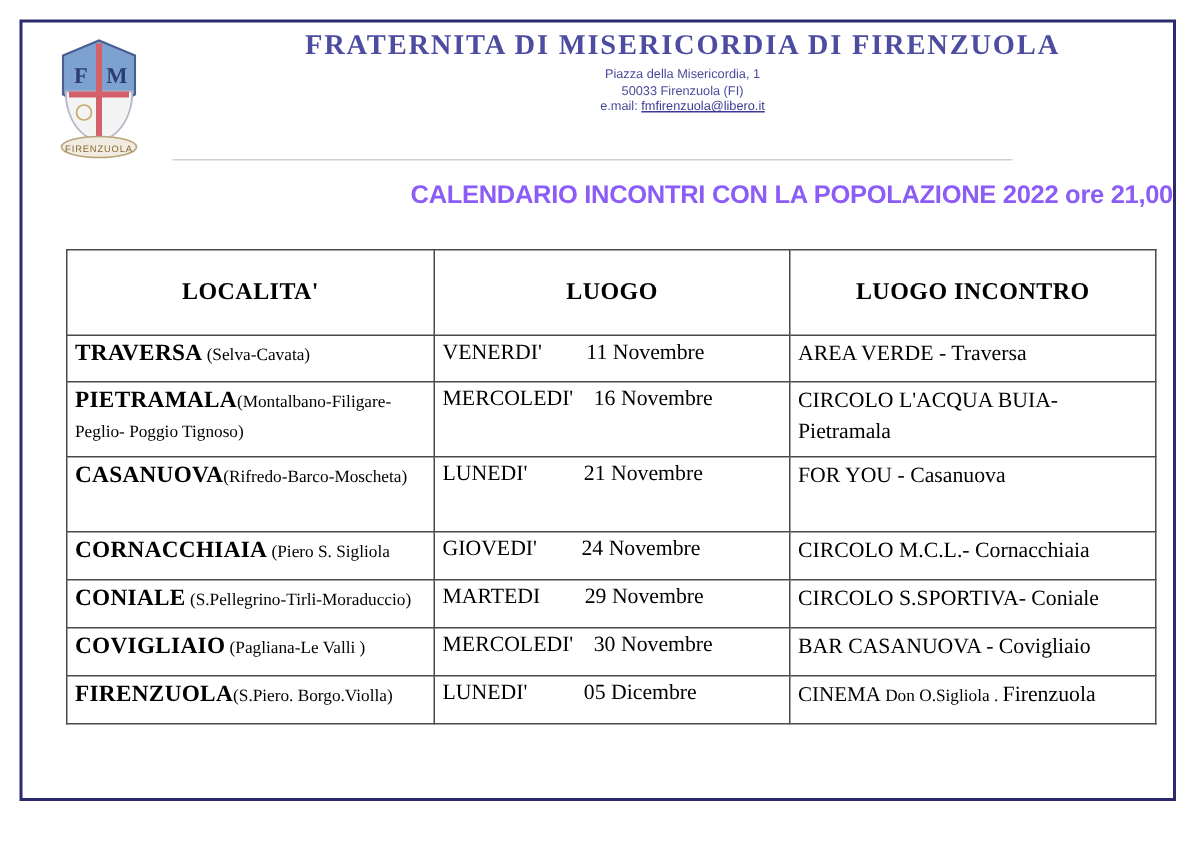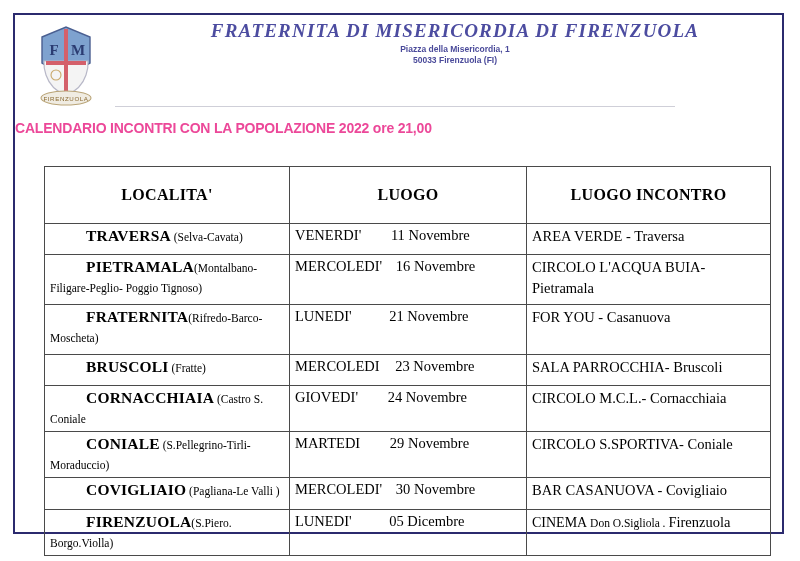--- a/index.html
+++ b/index.html
@@ -45,64 +45,62 @@
     height: 86px;
   }
   .logo svg { display:block; }
   .org-title {
     position: absolute;
     left: 120px;
     top: 5px;
     width: 640px;
     text-align: center;
     font-family: "Liberation Serif", serif;
-    font-style: italic;
     font-weight: bold;
     font-size: 19px;
     letter-spacing: 1.2px;
     color: #4c4ca0;
     white-space: nowrap;
   }
   .org-lines {
     position: absolute;
     left: 120px;
     top: 29px;
     width: 640px;
     text-align: center;
     font-family: "Liberation Sans", sans-serif;
     font-size: 8.5px;
     line-height: 10.5px;
     color: #4a4a9a;
-    font-weight: bold;
   }
   .org-lines .mail-label { color:#4a4a9a; }
   .org-lines .mail-addr {
     color: #3a3a96;
     text-decoration: underline;
   }
   .rule {
     position: absolute;
     left: 100px;
     top: 91px;
     width: 560px;
     height: 1px;
     background: #cfcfd8;
   }
   
   .doc-title {
     position: absolute;
     left: 0;
     top: 105px;
     width: 100%;
-    text-align: left;
+    text-align: right;
     font-family: "Liberation Sans", sans-serif;
     font-weight: bold;
-    font-size: 14px;
+    font-size: 17px;
     letter-spacing: -0.2px;
-    color: #ec4899;
+    color: #8b5cf6;
     white-space: nowrap;
   }
   
   .cal-table {
     position: absolute;
     left: 29px;
     top: 151px;
     width: 726px;
     border-collapse: collapse;
     table-layout: fixed;
@@ -124,21 +122,20 @@
   }
   col.c-loc { width: 245px; }
   col.c-date { width: 237px; }
   col.c-place { width: 244px; }
 
   .r-loc { font-size: 14px; line-height: 19px; }
   .r-loc .name {
     font-weight: bold;
     font-size: 15.5px;
     letter-spacing: 0.2px;
-    margin-left: 36px;
   }
   .r-loc .sub { font-size: 11.5px; }
 
   .r-date {
     font-size: 14.5px;
     line-height: 19px;
     white-space: nowrap;
   }
   .r-date .day { display:inline-block; }
   .r-date .dnum { display:inline-block; }
@@ -179,20 +176,21 @@
           <ellipse cx="34" cy="77" rx="25" ry="7" fill="#f0ece2" stroke="#b9a477" stroke-width="1.1"></ellipse>
           <text x="34" y="80" font-family="'Liberation Sans', sans-serif" font-size="6.2" letter-spacing="0.6" fill="#8a6a33" text-anchor="middle">FIRENZUOLA</text>
         </svg>
       </div>
 
       <div class="org-title">FRATERNITA  DI  MISERICORDIA  DI  FIRENZUOLA</div>
 
       <div class="org-lines">
         <div>Piazza della Misericordia, 1</div>
         <div>50033 Firenzuola (FI)</div>
+        <div><span class="mail-label">e.mail: </span><span class="mail-addr">fmfirenzuola@libero.it</span></div>
       </div>
 
       <div class="rule"></div>
     </div>
 
     <div class="doc-title">CALENDARIO INCONTRI CON LA POPOLAZIONE 2022 ore 21,00</div>
 
     <table class="cal-table">
       <colgroup>
         <col class="c-loc">
@@ -216,35 +214,29 @@
         </tr>
 
         <tr class="h2">
           <td class="r-loc"><span class="name">PIETRAMALA</span><span class="sub">(Montalbano-Filigare-Peglio- Poggio Tignoso)</span></td>
           <td class="r-date"><span class="day">MERCOLEDI'</span>
             <span style="display:inline-block;width:10px"></span><span class="dnum">16 Novembre</span></td>
           <td class="r-place">CIRCOLO L'ACQUA BUIA- Pietramala</td>
         </tr>
 
         <tr class="h2">
-          <td class="r-loc"><span class="name">FRATERNITA</span><span class="sub">(Rifredo-Barco-Moscheta)</span></td>
+          <td class="r-loc"><span class="name">CASANUOVA</span><span class="sub">(Rifredo-Barco-Moscheta)</span></td>
           <td class="r-date"><span class="day">LUNEDI'</span>
             <span style="display:inline-block;width:34px"></span><span class="dnum">21 Novembre</span></td>
           <td class="r-place">FOR YOU - Casanuova</td>
         </tr>
 
-        <tr class="h1">
-          <td class="r-loc"><span class="name">BRUSCOLI</span><span class="sub"> (Fratte)</span></td>
-          <td class="r-date"><span class="day">MERCOLEDI</span>
-            <span style="display:inline-block;width:12px"></span><span class="dnum">23 Novembre</span></td>
-          <td class="r-place">SALA PARROCCHIA- Bruscoli</td>
-        </tr>
-
-        <tr class="h1b">
-          <td class="r-loc"><span class="name">CORNACCHIAIA</span><span class="sub"> (Castro S. Coniale</span></td>
+
+        <tr class="h1b">
+          <td class="r-loc"><span class="name">CORNACCHIAIA</span><span class="sub"> (Piero S. Sigliola</span></td>
           <td class="r-date"><span class="day">GIOVEDI'</span>
             <span style="display:inline-block;width:26px"></span><span class="dnum">24 Novembre</span></td>
           <td class="r-place">CIRCOLO M.C.L.- Cornacchiaia</td>
         </tr>
 
         <tr class="h1b">
           <td class="r-loc"><span class="name">CONIALE</span><span class="sub"> (S.Pellegrino-Tirli-Moraduccio)</span></td>
           <td class="r-date"><span class="day">MARTEDI</span>
             <span style="display:inline-block;width:26px"></span><span class="dnum">29 Novembre</span></td>
           <td class="r-place">CIRCOLO S.SPORTIVA- Coniale</td>

